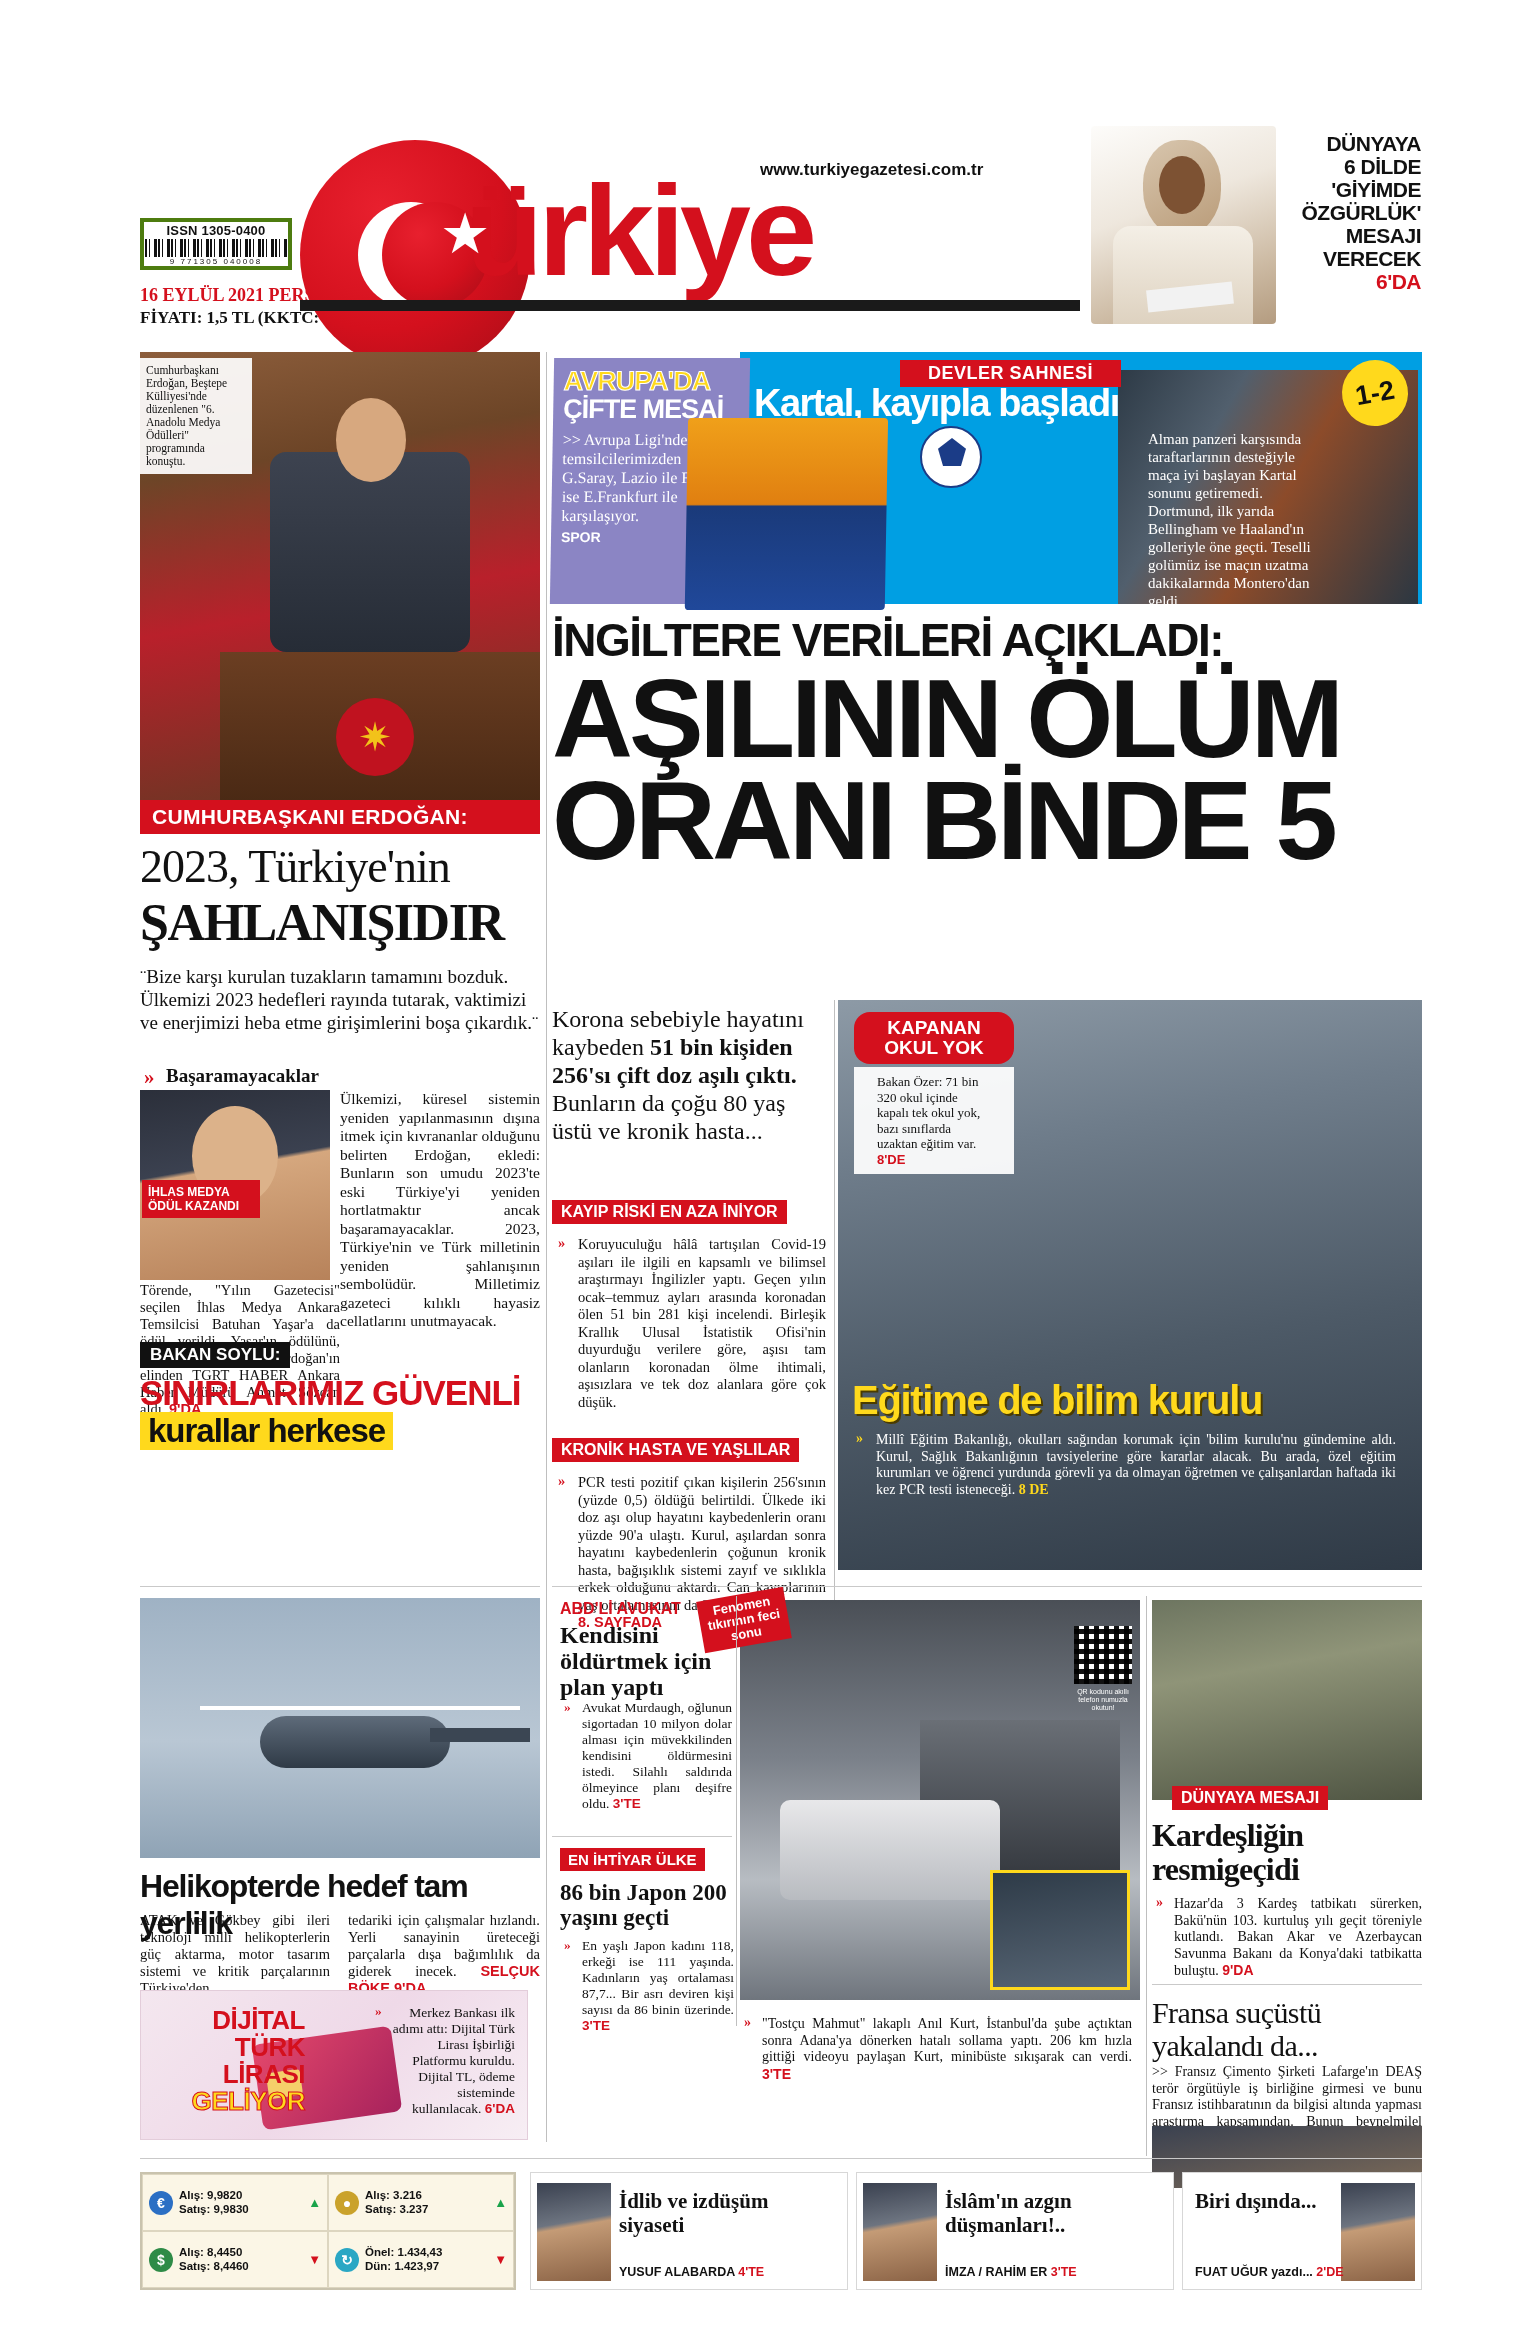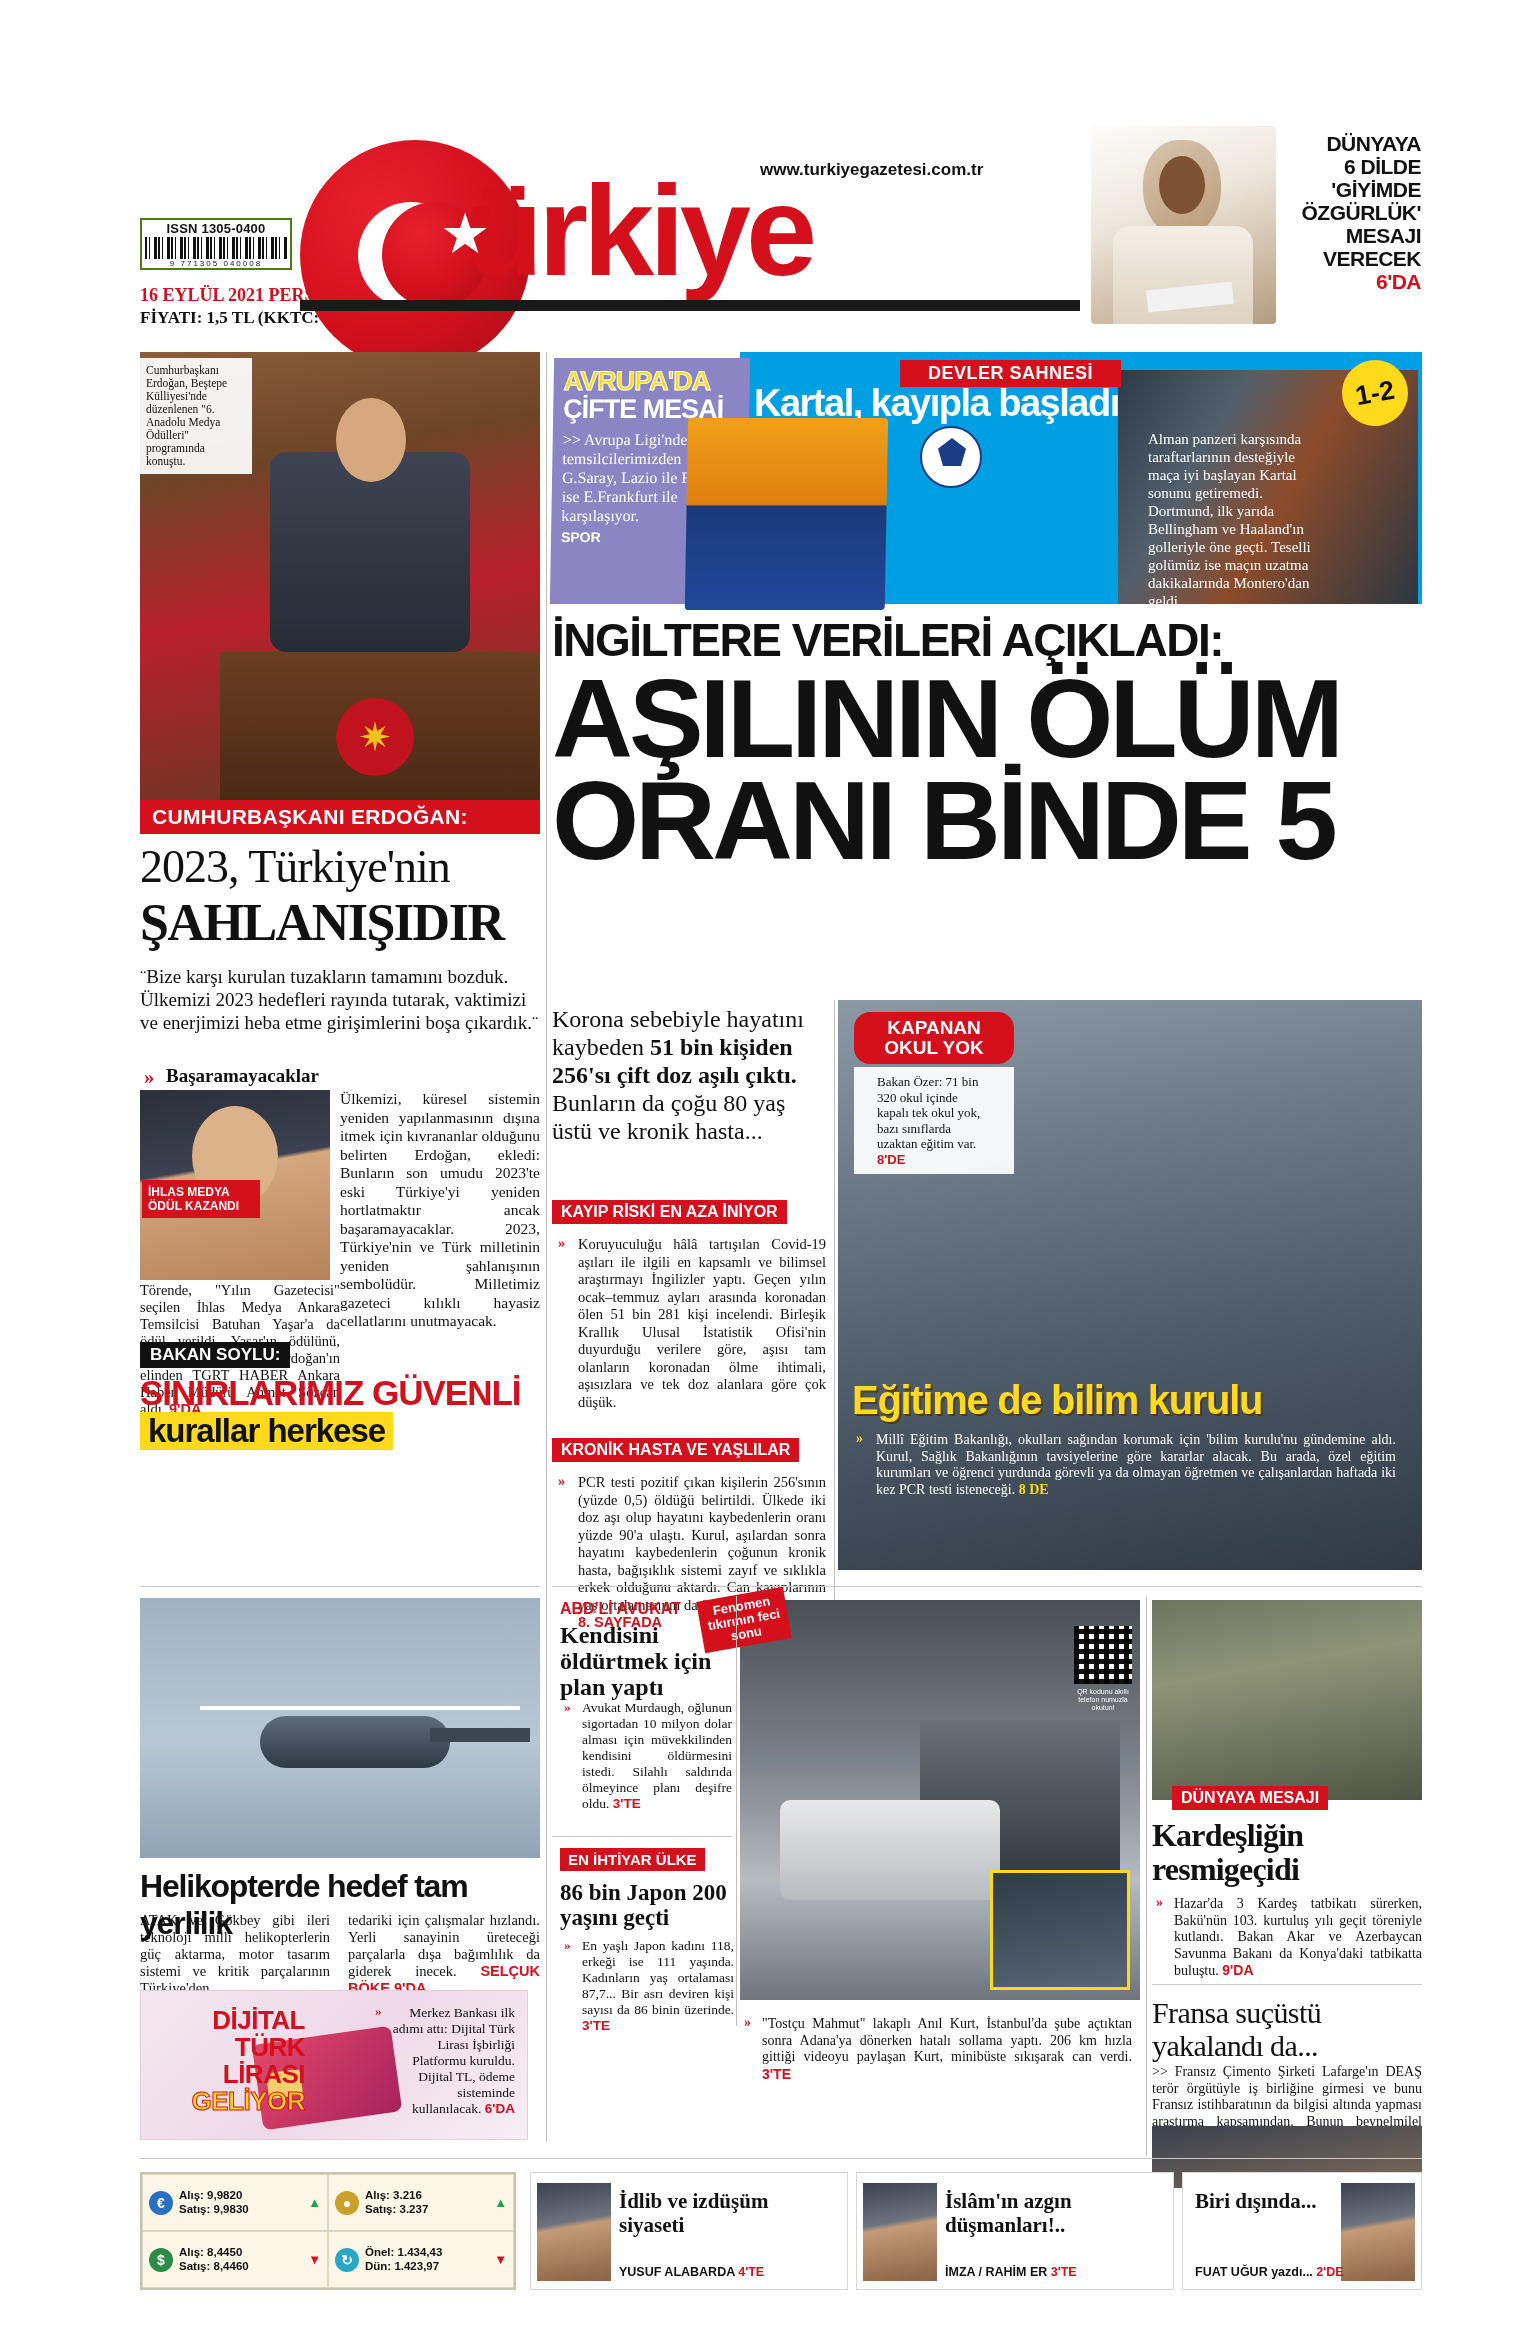--- a/index.html
+++ b/index.html
@@ -9,21 +9,21 @@
     font-family:"Liberation Serif", serif;
     color:#111;
     overflow:hidden;
   }
   .page { position:relative; width:1516px; height:2327px; background:#fff; }
 
   
   .masthead { position:absolute; left:0; top:0; width:1516px; height:340px; }
   .issn-box {
     position:absolute; left:140px; top:218px; width:152px; height:52px;
-    border:2px solid #4d7c0f; background:#fff;
+    border:4px solid #4d7c0f; background:#fff;
     display:flex; flex-direction:column; align-items:center; justify-content:flex-end;
   }
   .issn-txt { font-family:"Liberation Sans", sans-serif; font-weight:bold; font-size:13px; letter-spacing:.2px; margin-top:1px;}
   .barcode { width:142px; height:30px; margin-top:1px;
     background:repeating-linear-gradient(90deg,#111 0 2px,#fff 2px 4px,#111 4px 5px,#fff 5px 9px,#111 9px 12px,#fff 12px 13px);
   }
   .barcode-num { font-family:"Liberation Sans", sans-serif; font-size:8px; letter-spacing:2px; }
   .date-line { position:absolute; left:140px; top:285px; font-family:"Liberation Serif", serif;
     font-weight:bold; font-size:18px; color:#d4101d; letter-spacing:0px; }
   .price-line { position:absolute; left:140px; top:308px; font-family:"Liberation Serif", serif;

